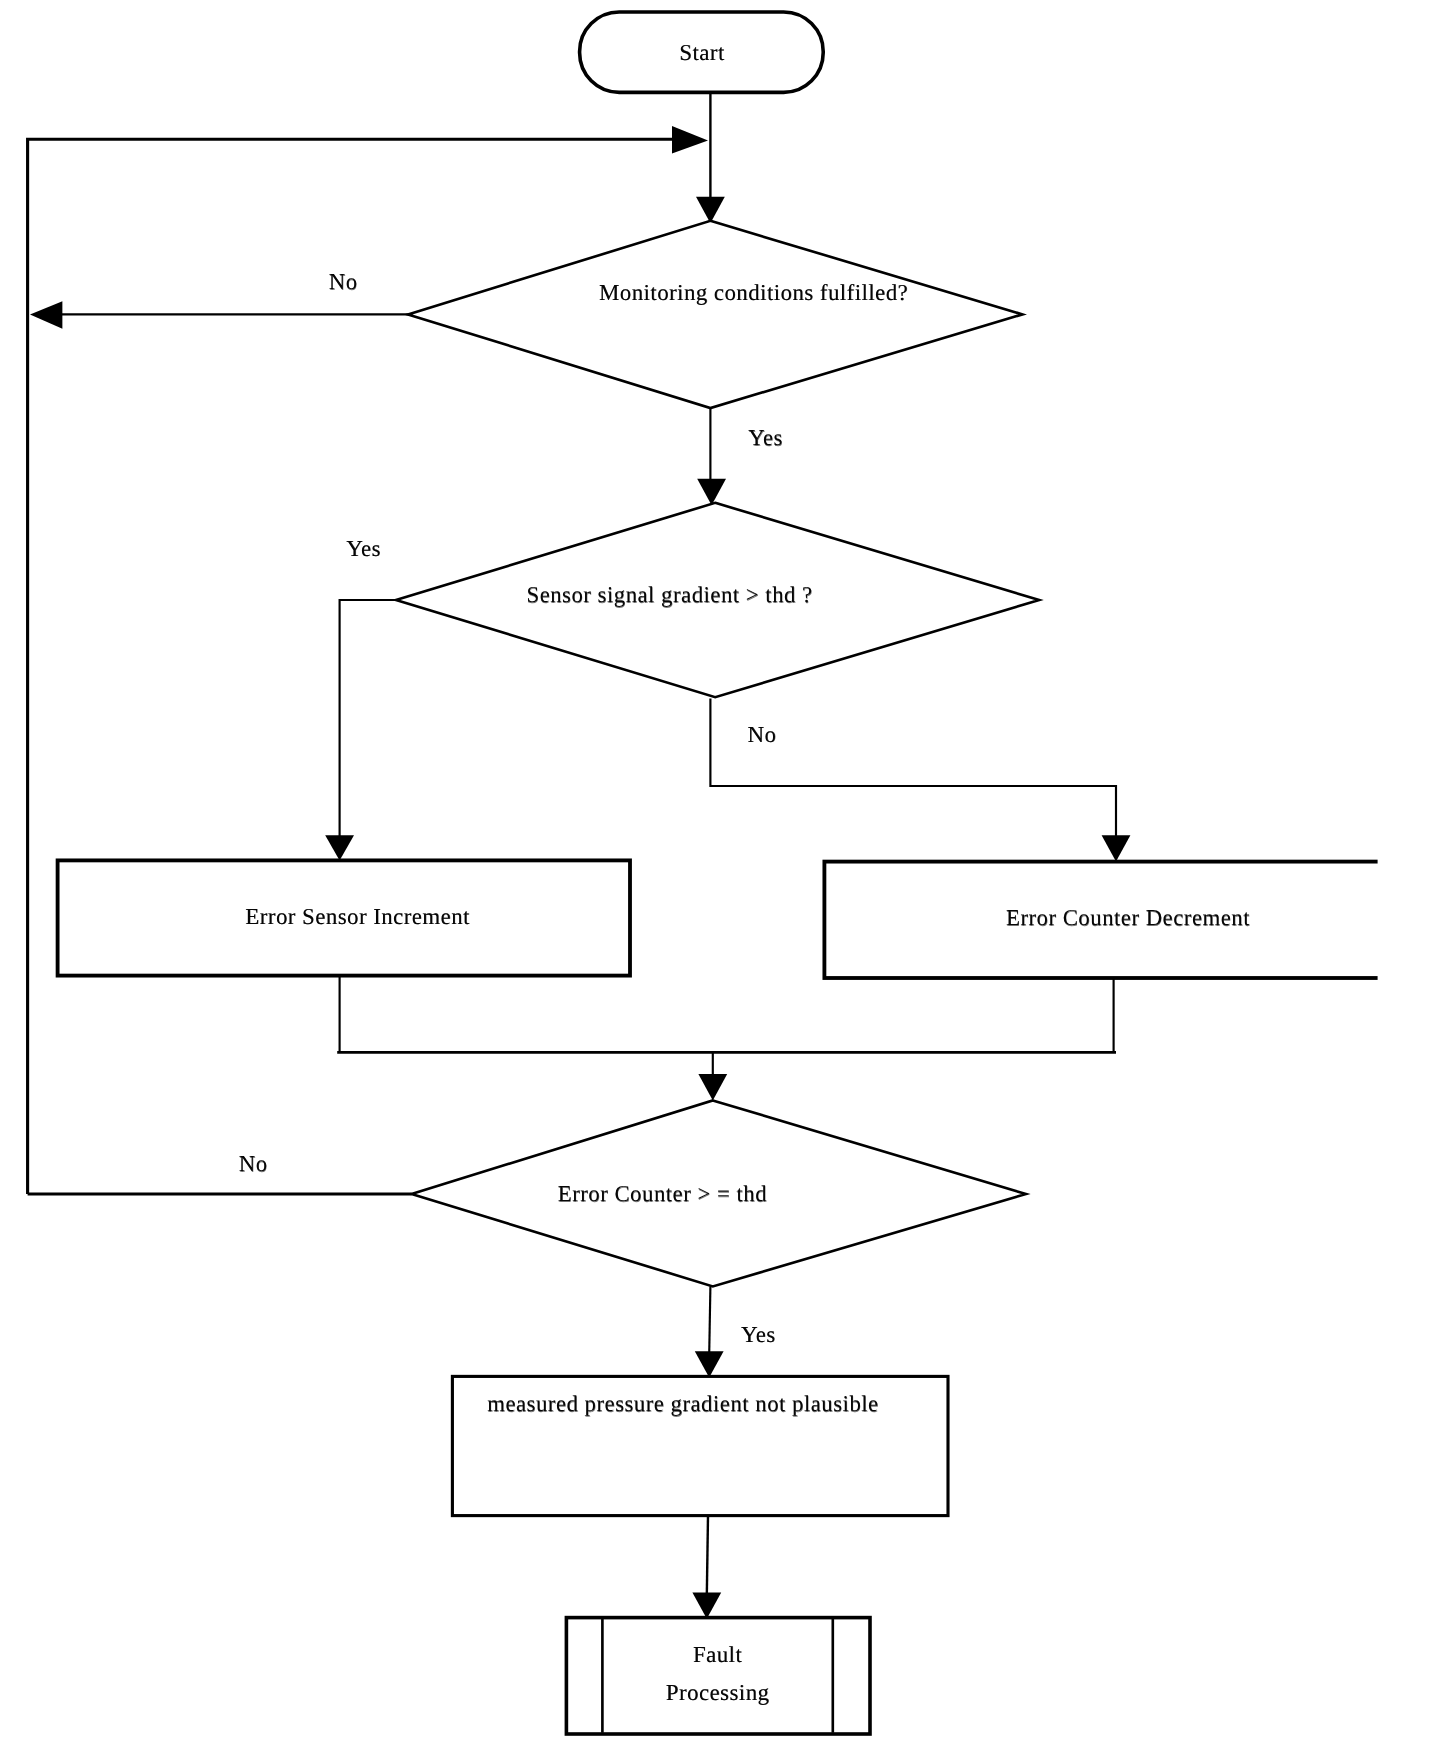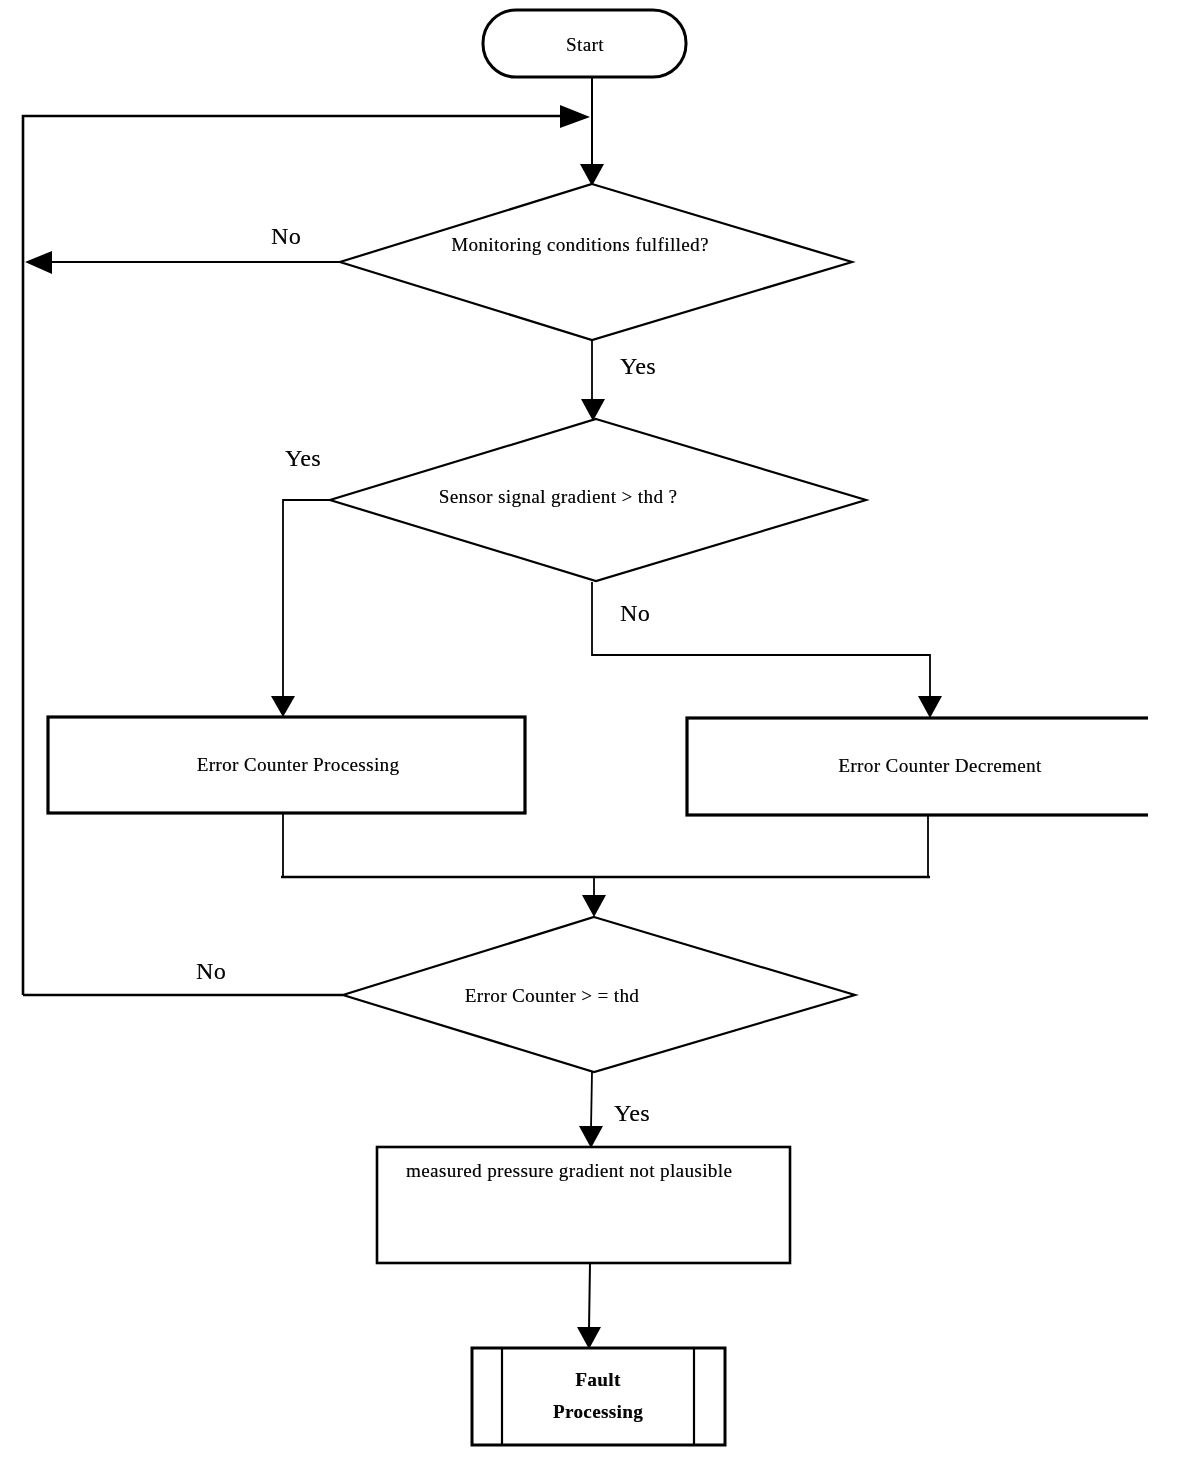--- a/index.html
+++ b/index.html
@@ -16,21 +16,21 @@
   .edge{fill:none;stroke:#000000;}
   .ah{fill:#000000;stroke:none;}
   .lbl{
     position:absolute;
     transform:translate(-50%,-50%);
     white-space:nowrap;
     font-size:19px;
     letter-spacing:.4px;
     text-shadow:.3px .3px 0 rgba(0,0,0,.55);
   }
-  .lbl.small{font-size:24px;}
+  .lbl.small{font-size:19px;}
   .lbl.tl{transform:none;}
   .lbl.multiline{white-space:pre-line;text-align:center;line-height:1.7;}
 </style>
 </head>
 <body>
 
 <div class="stage">
 
   <svg width="1200" height="1458" viewBox="0 0 1200 1458">
 
@@ -102,33 +102,33 @@
 
     <g>
       <rect class="shape" x="472" y="1348" width="253" height="97" stroke-width="3"></rect>
       <line class="edge" x1="502" y1="1349" x2="502" y2="1444" stroke-width="2.2"></line>
       <line class="edge" x1="694" y1="1349" x2="694" y2="1444" stroke-width="2.2"></line>
     </g>
   </svg>
 
   <div class="lbl" style="left:585px;top:45px;">Start</div>
 
-  <div class="lbl" style="left:580px;top:245px;">Monitoring conditions fulfilled?</div>
+  <div class="lbl" style="left:628px;top:245px;">Monitoring conditions fulfilled?</div>
 
   <div class="lbl" style="left:558px;top:497px;">Sensor signal gradient &gt; thd ?</div>
 
-  <div class="lbl" style="left:298px;top:765px;">Error Counter Processing</div>
+  <div class="lbl" style="left:298px;top:765px;">Error Sensor Increment</div>
 
   <div class="lbl" style="left:910px;top:766px;margin-left:30px;">Error Counter Decrement</div>
 
   <div class="lbl" style="left:552px;top:996px;">Error Counter &gt; = thd</div>
 
   <div class="lbl tl" style="left:382px;top:1160px;margin-left:24px;">measured pressure gradient not plausible</div>
 
-  <div class="lbl multiline" style="left:598px;top:1396px;font-weight:bold;">Fault
+  <div class="lbl multiline" style="left:598px;top:1396px;">Fault
 Processing</div>
 
   <div class="lbl small" style="left:286px;top:236px;">No</div>
 
   <div class="lbl small" style="left:638px;top:366px;">Yes</div>
 
   <div class="lbl small" style="left:303px;top:458px;">Yes</div>
 
   <div class="lbl small" style="left:635px;top:613px;">No</div>
 

